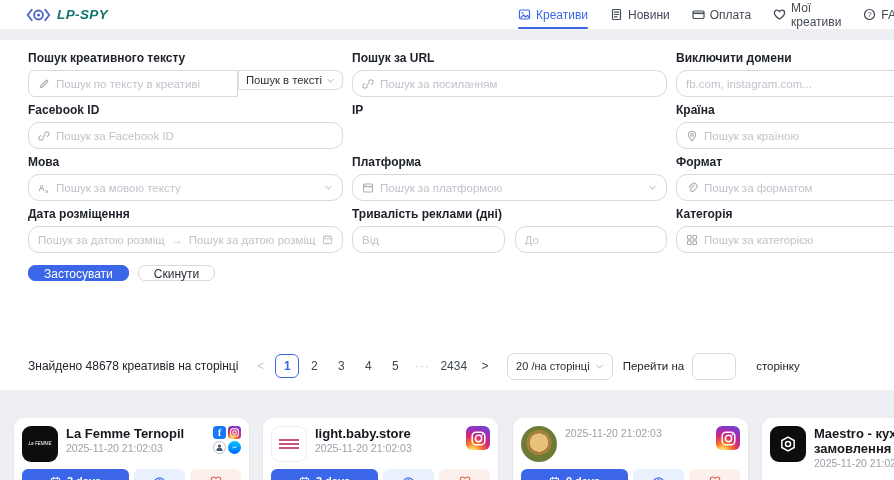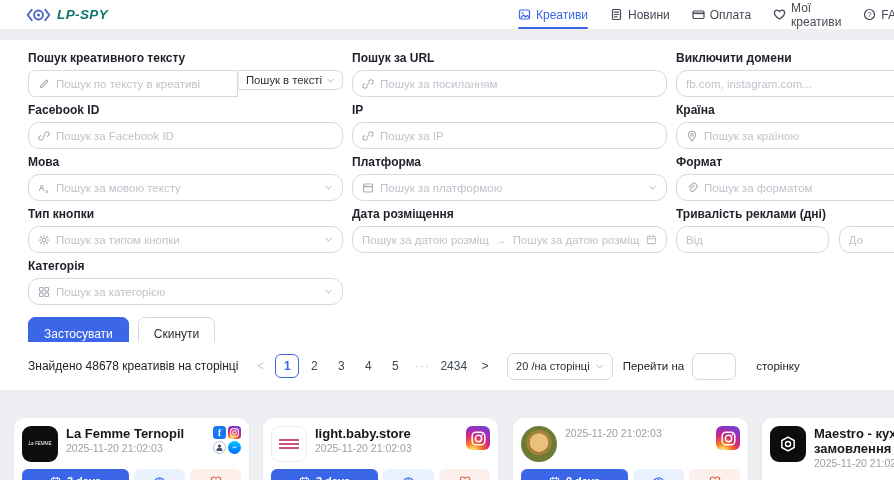--- a/index.html
+++ b/index.html
@@ -26,21 +26,21 @@
   .grow{flex:1}
   .chev{margin-left:auto;flex:none}
   .icn{flex:none;display:inline-flex}
   .group{display:flex}
   .group .field{flex:1;border-radius:7px 0 0 7px}
   .addon{height:20px;border:1px solid #d9d9d9;border-left:1px solid #e4e6e9;border-radius:0 7px 7px 0;display:flex;align-items:center;gap:4px;padding:0 7px;font-size:11.3px;color:#2c3036;background:#fff;white-space:nowrap;cursor:pointer}
   .duo{display:flex;gap:10px}
   .duo .field{flex:1}
   .arr{color:#c6cad1}
   .actions{display:flex;gap:9px;margin-top:12px}
-  .btn{height:34px;border-radius:7px;padding:1px 15px;font-size:12px;border:1px solid #d9d9d9;background:#fff;color:#2b2f36;font-family:inherit;cursor:pointer}
+  .btn{height:16px;border-radius:7px;padding:1px 15px;font-size:12px;border:1px solid #d9d9d9;background:#fff;color:#2b2f36;font-family:inherit;cursor:pointer}
   .btn.primary{background:#3b66e8;border-color:#3b66e8;color:#fff}
 
   
   .pagebar{position:absolute;top:342px;left:0;width:894px;height:48px;background:#fff;display:flex;align-items:center;padding-left:28px}
   .summary{color:#20242b;font-size:12px;white-space:nowrap}
   .pager{display:flex;align-items:center;gap:3px;margin-left:10px}
   .pg{min-width:24px;height:24px;display:flex;align-items:center;justify-content:center;border-radius:6px;color:#3f4752;font-size:12px;cursor:pointer;padding:0 3px}
   .pg.prev{color:#c3c7cd}
   .pg.active{border:1px solid #3b66e8;color:#3b66e8;font-weight:700}
   .pg.dots{color:#c3c7cd;letter-spacing:1px;cursor:default}
@@ -195,30 +195,20 @@
                 <path d="M6.6 3.4l1-1a2 2 0 0 1 2.9 2.9l-1 1"></path>
                 <path d="M5.4 8.6l-1 1a2 2 0 0 1-2.9-2.9l1-1"></path>
               </svg>
           </span>
           <input placeholder="Пошук за Facebook ID" style="">
         </div>
       </div>
 
       <div class="cell">
         <label>IP</label>
-        <div class="field">
-          <span class="icn">
-            <svg width="12" height="12" viewBox="0 0 12 12" fill="none" stroke="#a9aeb6" stroke-width="1.1" stroke-linecap="round">
-                <path d="M4.8 7.2l2.4-2.4"></path>
-                <path d="M6.6 3.4l1-1a2 2 0 0 1 2.9 2.9l-1 1"></path>
-                <path d="M5.4 8.6l-1 1a2 2 0 0 1-2.9-2.9l1-1"></path>
-              </svg>
-          </span>
-          <input placeholder="Пошук за IP" style="">
-        </div>
       </div>
 
       <div class="cell">
         <label>Країна</label>
         <div class="field">
           <span class="icn">
             <svg width="12" height="12" viewBox="0 0 12 12" fill="none" stroke="#a9aeb6" stroke-width="1.1">
                 <path d="M6 10.8C8.4 8.2 9.6 6.4 9.6 4.8a3.6 3.6 0 1 0-7.2 0C2.4 6.4 3.6 8.2 6 10.8z"></path>
                 <circle cx="6" cy="4.8" r="1.3"></circle>
               </svg>
@@ -269,37 +259,20 @@
         <div class="field">
           <span class="icn">
             <svg width="12" height="12" viewBox="0 0 12 12" fill="none" stroke="#a9aeb6" stroke-width="1.1" stroke-linecap="round">
                 <path d="M8.2 3.1L4.6 6.7a1.8 1.8 0 0 0 2.5 2.5l3.1-3.1a2.9 2.9 0 0 0-4.1-4.1L3 5.1"></path>
               </svg>
           </span>
           <input placeholder="Пошук за форматом" style="">
         </div>
       </div>
 
-      <div class="cell">
-        <label>Тип кнопки</label>
-        <div class="field">
-          <span class="icn">
-            <svg width="12" height="12" viewBox="0 0 12 12" fill="none" stroke="#a9aeb6" stroke-width="1.1" stroke-linecap="round">
-                <circle cx="6" cy="6" r="1.8"></circle>
-                <path d="M6 1.1v1.5M6 9.4v1.5M1.1 6h1.5M9.4 6h1.5M2.5 2.5l1.1 1.1M8.4 8.4l1.1 1.1M9.5 2.5L8.4 3.6M3.6 8.4L2.5 9.5"></path>
-              </svg>
-          </span>
-          <span class="ph grow">Пошук за типом кнопки</span>
-          <span class="icn chev">
-            <svg width="9" height="9" viewBox="0 0 12 12" fill="none" stroke="#c6cad1" stroke-width="1.4" stroke-linecap="round">
-                <path d="M2.5 4.5L6 8l3.5-3.5"></path>
-              </svg>
-          </span>
-        </div>
-      </div>
 
       <div class="cell">
         <label>Дата розміщення</label>
         <div class="field">
           <span class="ph">Пошук за датою розміщення</span>
           <span class="arr">→</span>
           <span class="ph">Пошук за датою розміщення</span>
           <span class="icn chev">
             <svg width="11" height="11" viewBox="0 0 12 12" fill="none" stroke="#c0c4cb" stroke-width="1.1" stroke-linecap="round">
                 <rect x="1.5" y="2.5" width="9" height="8" rx="1.2"></rect>

